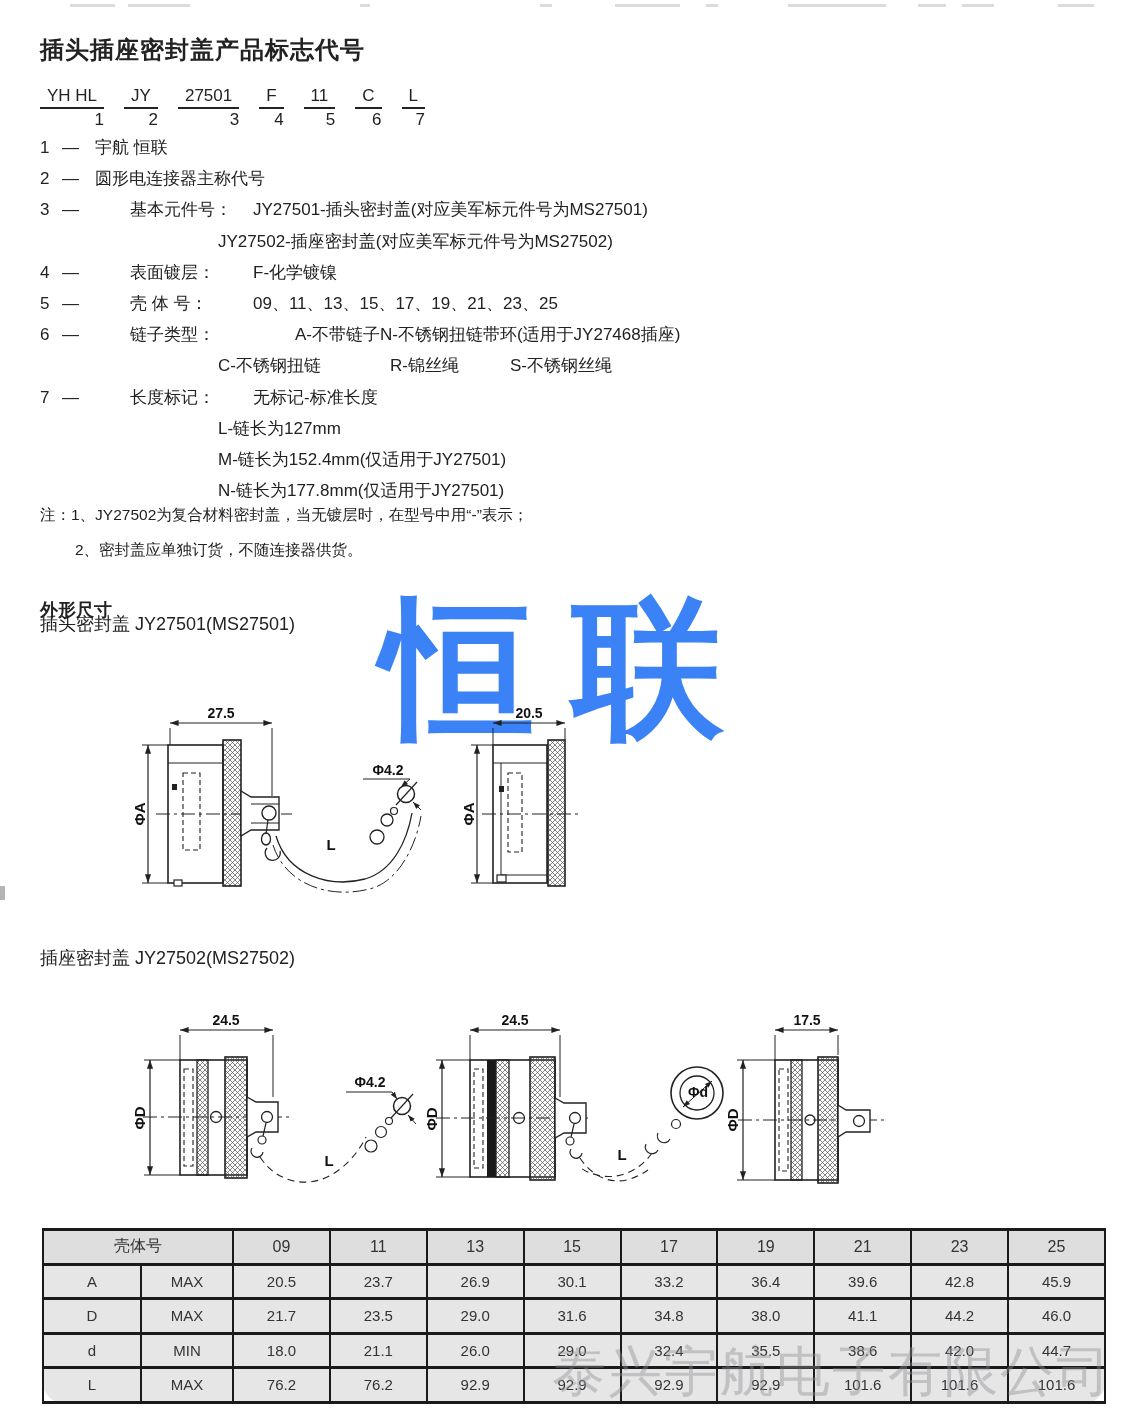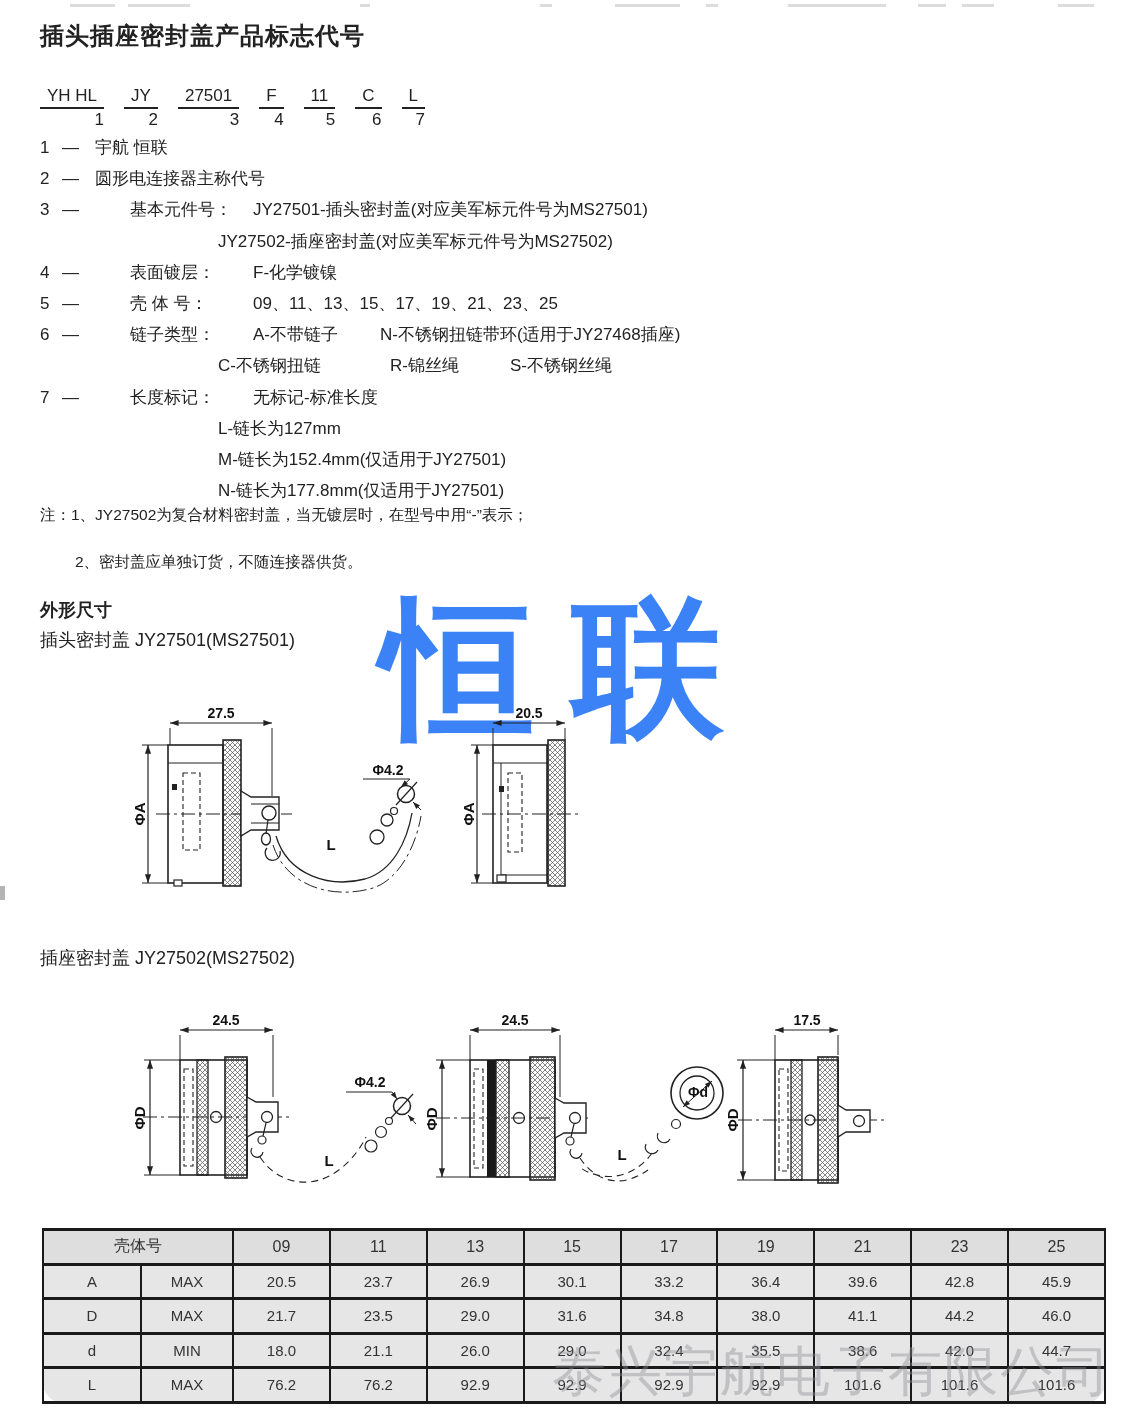--- a/index.html
+++ b/index.html
@@ -7,44 +7,44 @@
        font-family:"Liberation Sans","DejaVu Sans",sans-serif;color:#222;}
   
   .frag{position:absolute;top:4px;height:3px;background:#dcdcdc;}
   .edge-mark{position:absolute;left:0;top:886px;width:5px;height:14px;background:#777;opacity:.55;}
   
   .wm-center{position:absolute;left:382px;top:568px;font-size:152px;font-weight:bold;
              color:#3b82f6;letter-spacing:38px;z-index:0;white-space:nowrap;}
   .wm-bottom{position:absolute;left:552px;top:1336px;font-size:54px;color:#8f8f96;
              opacity:.42;letter-spacing:2px;z-index:5;white-space:nowrap;}
   
-  .doc-title{position:absolute;left:40px;top:20px;font-size:24px;font-weight:bold;letter-spacing:1px;z-index:1;}
+  .doc-title{position:absolute;left:40px;top:34px;font-size:24px;font-weight:bold;letter-spacing:1px;z-index:1;}
   
   .code-row{position:absolute;left:40px;top:86px;display:flex;gap:20px;z-index:1;}
   .code-item{display:flex;flex-direction:column;align-items:flex-end;font-size:17px;color:#222;}
   .code-top{border-bottom:2px solid #222;padding:0 7px 1px 7px;line-height:20px;}
   .code-bot{margin-top:1px;line-height:19px;}
   
   .legend{position:absolute;left:40px;top:132px;font-size:17px;z-index:1;}
   .lline{height:31.2px;line-height:31.2px;white-space:nowrap;display:flex;}
   .lnum{width:22px;}
   .ldash{width:33px;}
   .llab{width:123px;margin-left:35px;}
   .lcont{margin-left:178px;}
   .seg-a4{display:inline-block;width:217px;}
-  .seg-a6{display:inline-block;width:127px;}
+  .seg-a6{display:inline-block;width:127px;text-align:right;}
   .seg-c6{display:inline-block;width:172px;}
   .seg-d6{display:inline-block;width:120px;}
   
   .notes{position:absolute;left:40px;top:505px;font-size:15.5px;z-index:1;}
-  .notes .n2{margin-left:35px;margin-top:26px;}
+  .notes .n2{margin-left:35px;margin-top:14px;}
   
   .sec-outline{position:absolute;left:40px;top:598px;font-size:18px;font-weight:bold;z-index:2;}
   .sub-title{position:absolute;left:40px;font-size:18px;z-index:2;}
-  .sub-plug{top:628px;}
+  .sub-plug{top:612px;}
   .sub-socket{top:946px;}
   
   .draw{position:absolute;z-index:1;}
   .draw1{left:130px;top:690px;width:470px;height:230px;}
   .draw2{left:40px;top:1005px;width:1070px;height:215px;}
   .dt{font-size:14px;font-weight:bold;fill:#111;font-family:"Liberation Sans","DejaVu Sans",sans-serif;}
   .dtL{font-size:15px;}
   
   .dim-table{position:absolute;left:42px;top:1228px;width:1064px;z-index:1;
              border-collapse:collapse;table-layout:fixed;background:#e6e6e6;border-radius:24px;}

